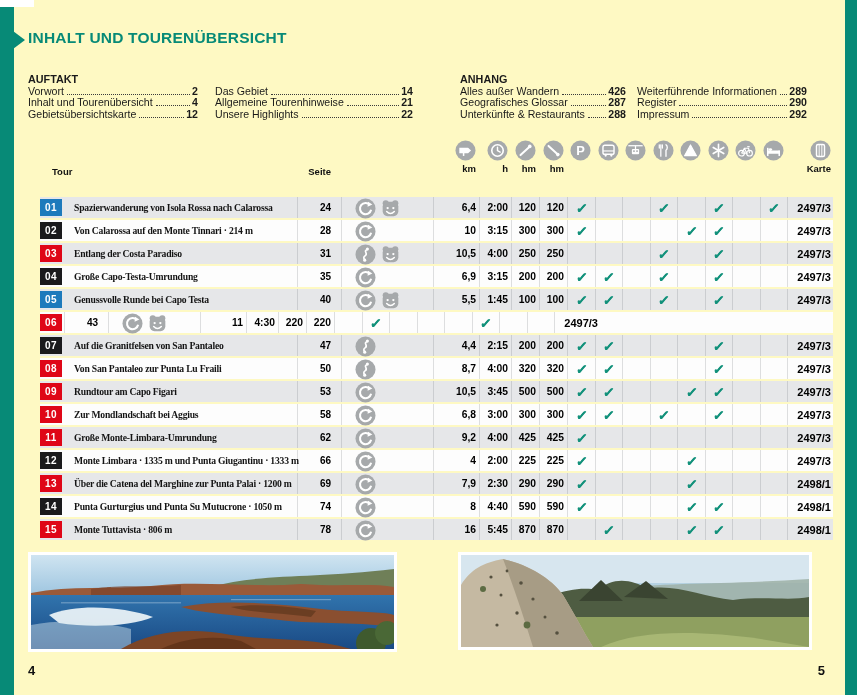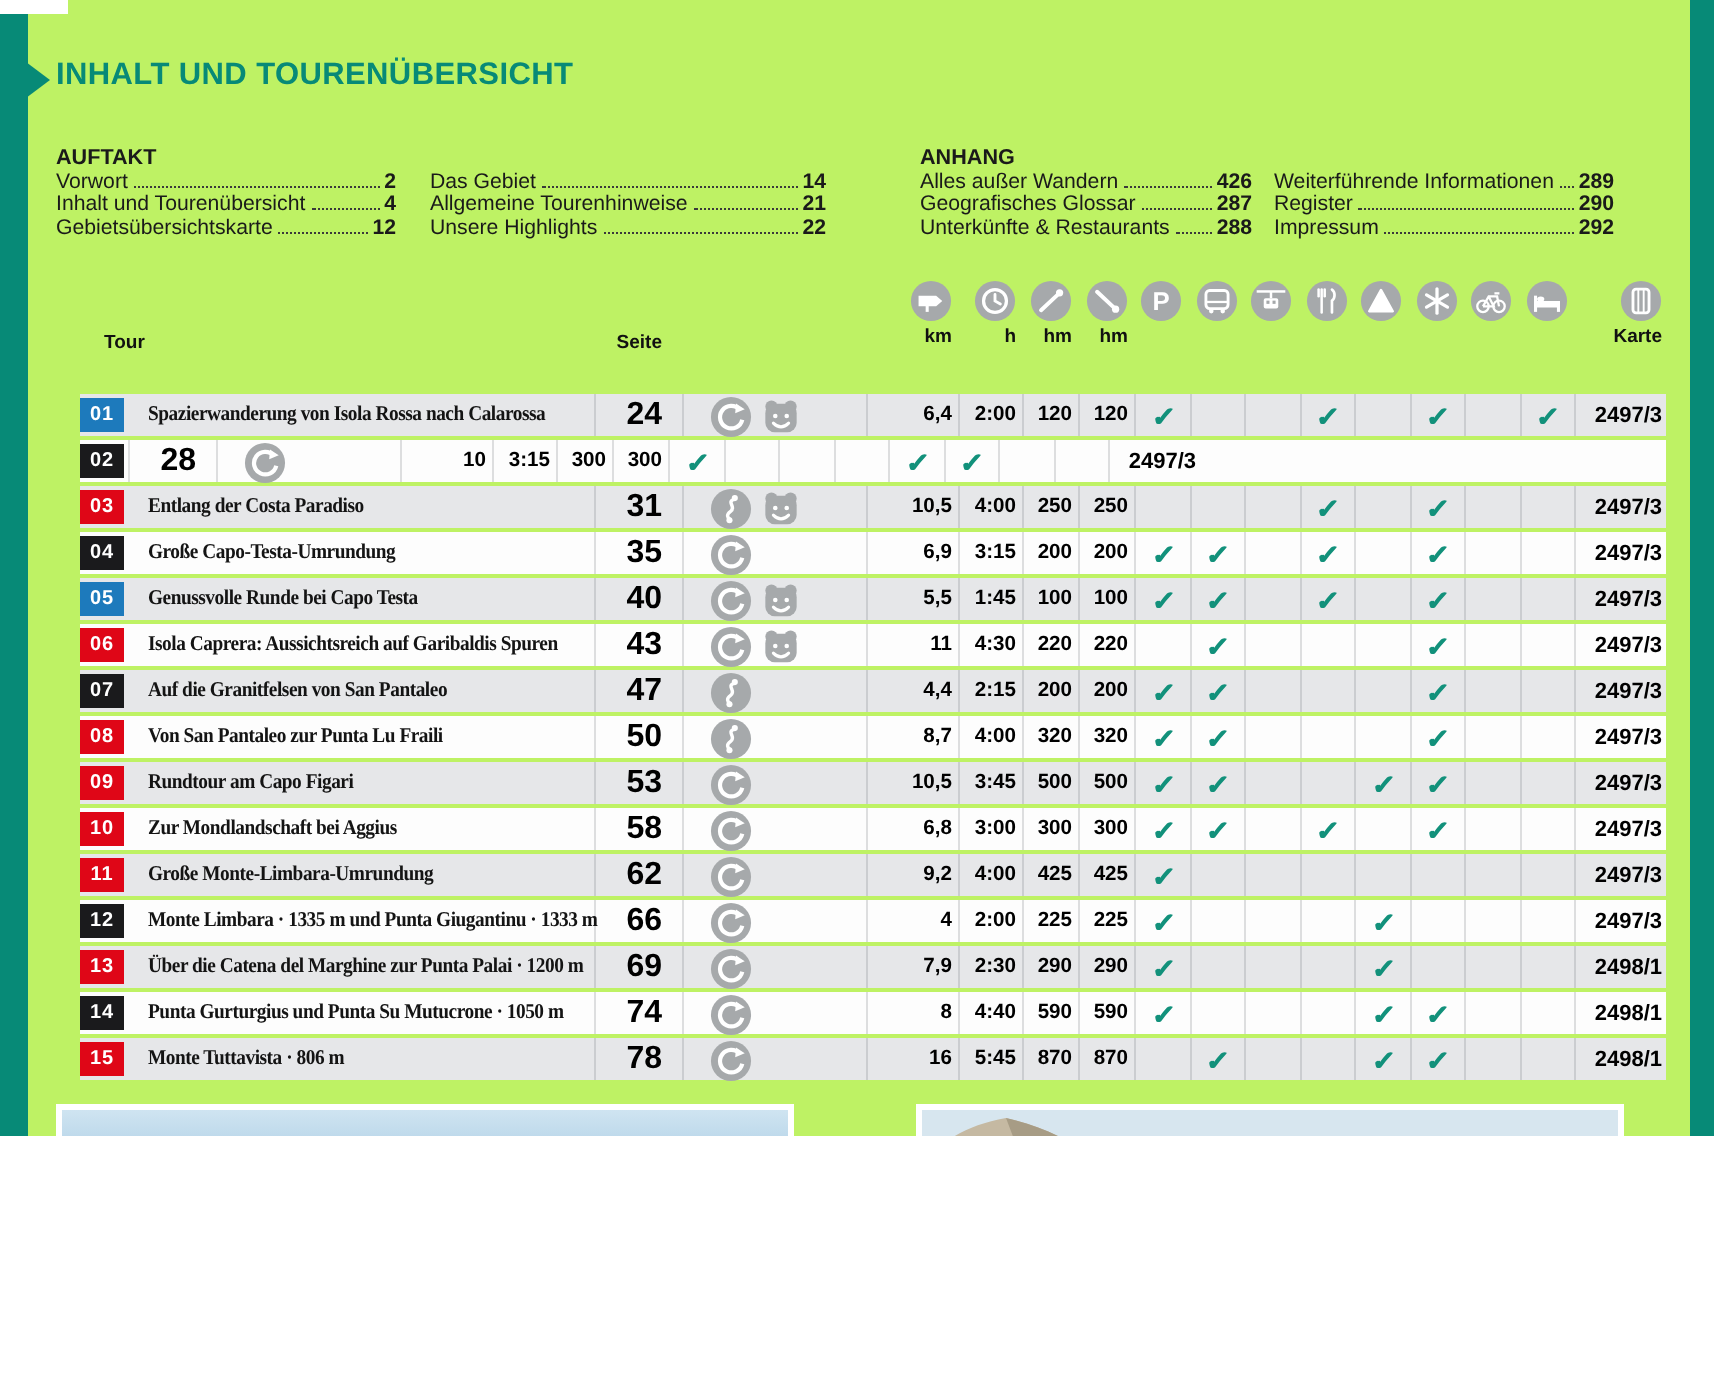--- a/index.html
+++ b/index.html
@@ -1,17 +1,17 @@
 <!DOCTYPE html>
 <html><head>
 <meta charset="utf-8">
 <style>
   html,body{margin:0;padding:0;}
   body{font-family:"Liberation Sans",sans-serif;background:#ffffff;}
-  #page{position:relative;width:857px;height:568px;background:#bef264;overflow:hidden;}
+  #page{position:relative;width:857px;height:700px;background:#fef9c3;overflow:hidden;}
   .bar{position:absolute;background:#078a77;}
   #bar-left{left:0;top:7px;width:14px;height:688px;}
   #bar-right{right:0;top:0;width:12px;height:695px;}
   #corner-white{position:absolute;left:0;top:0;width:34px;height:7px;background:#fff;}
   #bottom-white{position:absolute;left:0;top:695px;width:857px;height:5px;background:#fff;}
   #title-arrow{position:absolute;left:13px;top:31px;width:0;height:0;
     border-left:12px solid #078a77;border-top:9px solid transparent;border-bottom:9px solid transparent;}
   #page-title{position:absolute;left:28px;top:29px;font-size:15.5px;font-weight:bold;
     color:#078a77;letter-spacing:.2px;}
 
@@ -50,21 +50,21 @@
   .ic{width:21px;height:21px;display:inline-block;line-height:0;}
 
   
   #tbody{position:absolute;left:28px;top:197px;width:805px;}
   .trow{display:flex;height:21px;margin-bottom:2px;align-items:stretch;margin-left:12px;}
   .trow.odd{background:#e6e7e9;}
   .trow.even{background:#fdfdfd;}
   .trow .cell{display:flex;align-items:center;}
   .trow .c-seite,.trow .c-route,.trow .c-km,.trow .c-h,.trow .c-hm,.trow .c-feat,.trow .c-karte{
     border-left:1px solid rgba(110,115,120,.22);}
-  .trow .c-seite{justify-content:flex-end;font-weight:bold;font-size:16px;text-align:center;}
+  .trow .c-seite{justify-content:flex-end;font-weight:bold;font-size:10px;text-align:center;}
   .trow .c-km,.trow .c-h,.trow .c-hm{justify-content:flex-end;font-weight:bold;font-size:10.3px;}
   .trow .c-feat{justify-content:center;}
   .trow .c-karte{justify-content:flex-end;font-weight:bold;font-size:11px;}
   .badge{width:22px;height:17px;margin:2px 0;color:#fff;font-size:10px;font-weight:bold;
     display:flex;align-items:center;justify-content:center;letter-spacing:.5px;}
   .tour-title{font-size:10.5px;font-weight:bold;letter-spacing:-.25px;white-space:nowrap;
     transform:scaleX(.92);transform-origin:left center;color:#141414;}
   .route-ic{width:20px;height:20px;line-height:0;}
   .check{color:#12917b;font-size:13.5px;font-weight:bold;text-shadow:.6px 0 0 #12917b;
     transform:skewX(-6deg);}
@@ -327,20 +327,23 @@
         <div class="cell c-feat"></div>
         <div class="cell c-feat">
           <span class="check">✓</span>
         </div>
         <div class="cell c-karte">2497/3</div>
       </div>
       <div class="trow even">
         <div class="cell c-badge">
           <div class="badge" style="background: rgb(26, 26, 28);">02</div>
         </div>
+        <div class="cell c-title">
+          <span class="tour-title">Von Calarossa auf den Monte Tinnari · 214 m</span>
+        </div>
         <div class="cell c-seite">28</div>
         <div class="cell c-route">
           <span class="route-ic"><svg width="21" height="21" viewBox="0 0 22 22">
               <circle cx="11" cy="11" r="10.5" fill="#a6a9ab"></circle>
               <path d="M15.6 7.2A5.9 5.9 0 1 0 16.9 12.4" fill="none" stroke="#fff" stroke-width="2.2"></path>
               <path d="M13.6 3.9l4.6 3-5 2.2z" fill="#fff"></path>
             </svg></span>
         </div>
         <div class="cell c-km">10</div>
         <div class="cell c-h">3:15</div>
@@ -486,23 +489,20 @@
         <div class="cell c-feat">
           <span class="check">✓</span>
         </div>
         <div class="cell c-feat"></div>
         <div class="cell c-feat"></div>
         <div class="cell c-karte">2497/3</div>
       </div>
       <div class="trow even">
         <div class="cell c-badge">
           <div class="badge" style="background: rgb(223, 6, 23);">06</div>
-        </div>
-        <div class="cell c-title">
-          <span class="tour-title">Isola Caprera: Aussichtsreich auf Garibaldis Spuren</span>
         </div>
         <div class="cell c-seite">43</div>
         <div class="cell c-route">
           <span class="route-ic"><svg width="21" height="21" viewBox="0 0 22 22">
               <circle cx="11" cy="11" r="10.5" fill="#a6a9ab"></circle>
               <path d="M15.6 7.2A5.9 5.9 0 1 0 16.9 12.4" fill="none" stroke="#fff" stroke-width="2.2"></path>
               <path d="M13.6 3.9l4.6 3-5 2.2z" fill="#fff"></path>
             </svg></span>
           <span class="route-ic"><svg width="21" height="21" viewBox="0 0 22 22">
               <g fill="#a6a9ab">

